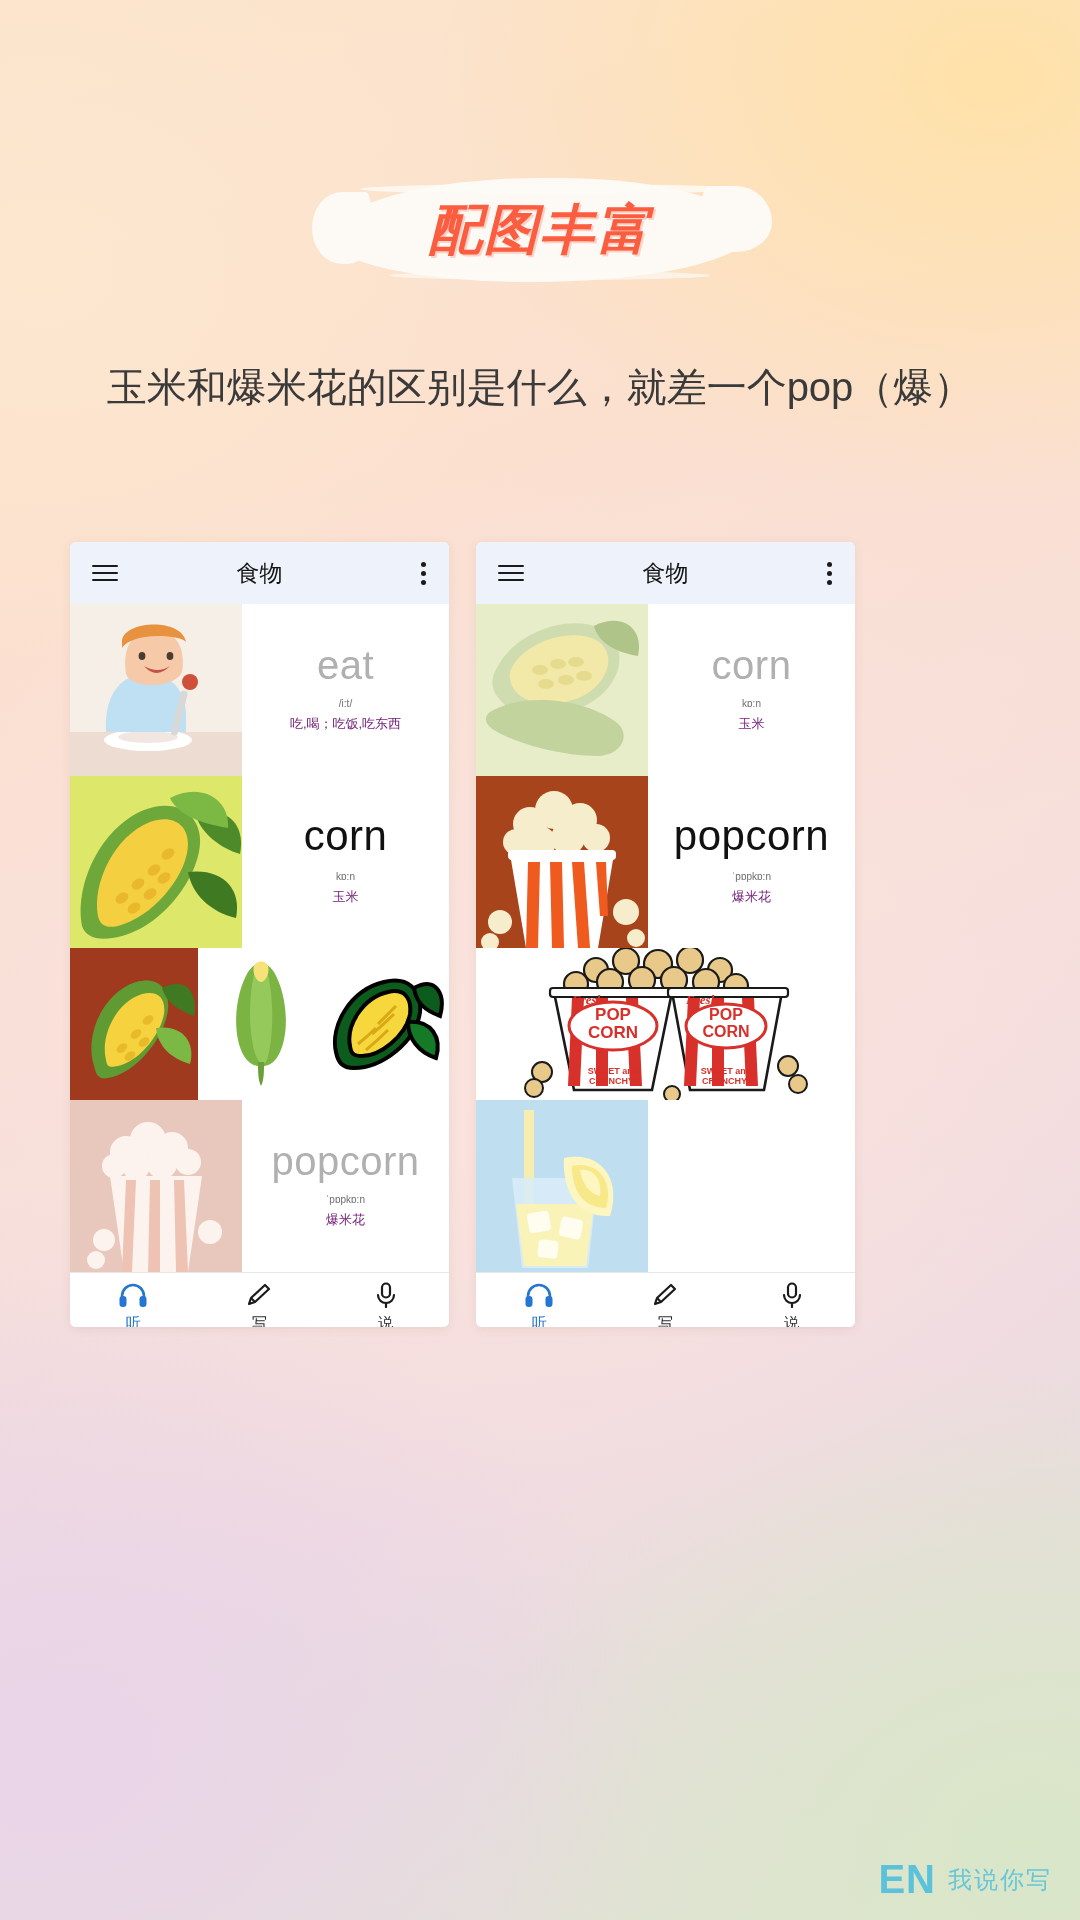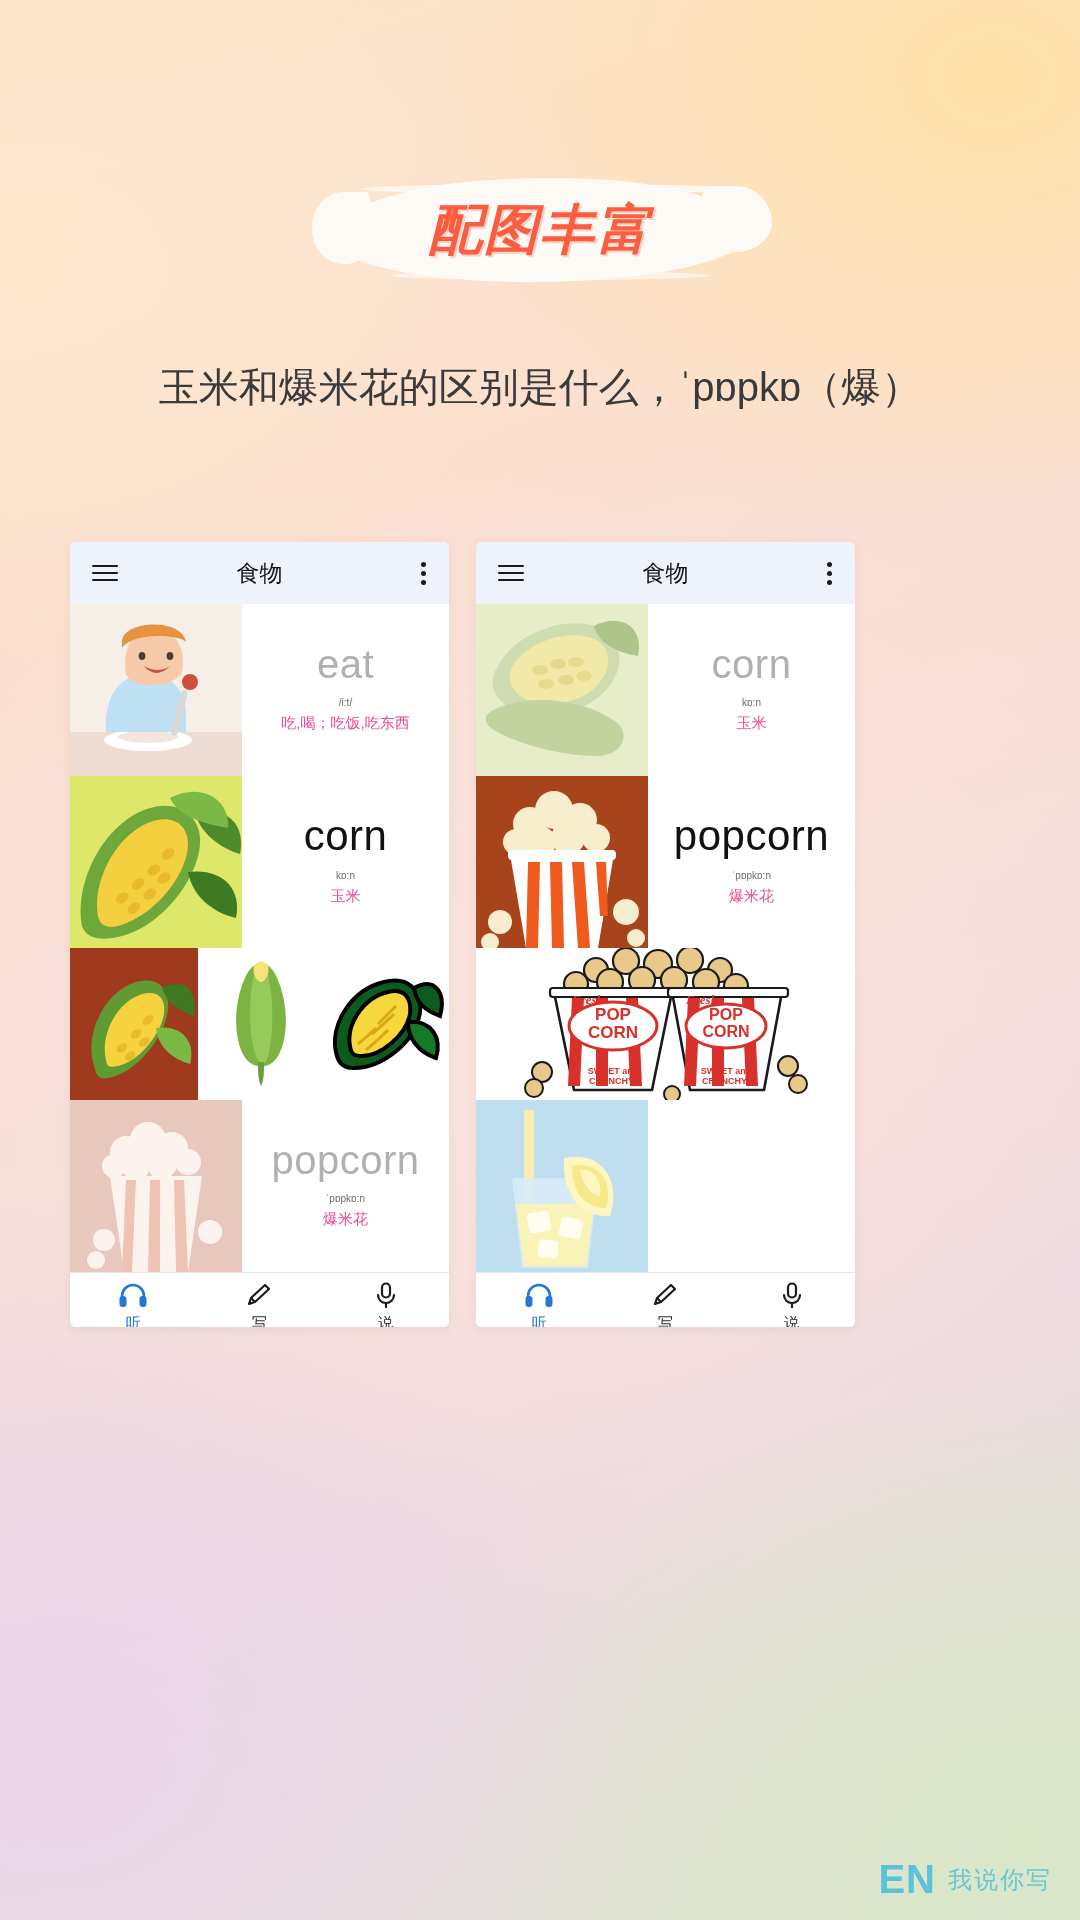--- a/index.html
+++ b/index.html
@@ -119,21 +119,21 @@
   .row .info {
     flex: 1; background: #fff;
     display: flex; flex-direction: column;
     align-items: center; justify-content: center;
     padding: 4px 10px 8px;
   }
   .word { font-size: 40px; line-height: 1.05; letter-spacing: .5px; }
   .word.dim { color: #b0b0b0; }
   .word.strong { color: #111; }
   .phon { font-size: 10px; color: #6d6d6d; margin-top: 12px; }
-  .zh { font-size: 15px; color: #ec4899; margin-top: 6px; }
+  .zh { font-size: 13px; color: #701a75; margin-top: 6px; }
   .row.big .word { font-size: 42px; }
 
   
   .gallery { display: flex; height: 152px; flex: none; background: #fff; }
   .gallery .cell { flex: 1; position: relative; overflow: hidden; display:flex; align-items:center; justify-content:center;}
 
   
   .navbar {
     height: 70px; flex: none; background: #fff;
     border-top: 1px solid #e7e7e7;
@@ -163,21 +163,21 @@
 
 <div class="banner-wrap">
   <div class="banner">
     <div class="brush"></div>
     <div class="brush-streak"></div>
     <div class="brush-streak2"></div>
     <div class="banner-title">配图丰富</div>
   </div>
 </div>
 
-<div class="subtitle">玉米和爆米花的区别是什么，ˈpɒpkɒ（爆）</div>
+<div class="subtitle">玉米和爆米花的区别是什么，就差一个pop（爆）</div>
 
 <div class="phones">
 
   <div class="phone">
     <div class="appbar">
       <div class="hamburger">
           <span></span>
           <span></span>
           <span></span>
         </div>

